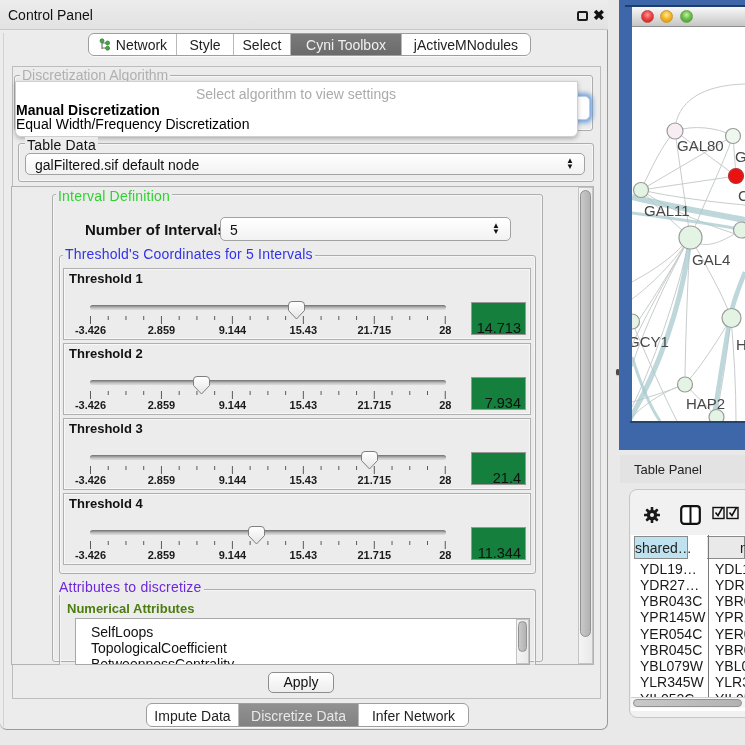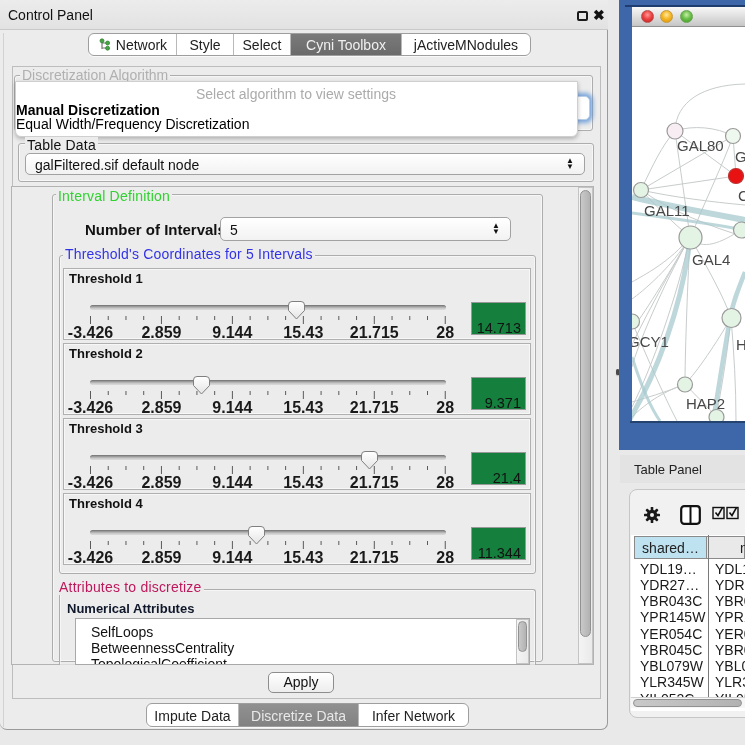--- a/index.html
+++ b/index.html
@@ -41,21 +41,21 @@
 
 
 .thpanel { position:absolute; left:63px; width:468px; height:72px; border:1px solid #b0b0b0;
   box-shadow:inset 0 0 0 1px rgba(255,255,255,.6); background:#ececec; }
 .thlabel { position:absolute; left:5px; top:2px; font-weight:bold; font-size:13px; color:#111; }
 .track { position:absolute; left:26px; top:36px; width:356px; height:5px; border-radius:3px;
   background:linear-gradient(#8d8d8d,#c7c7c7 55%,#dcdcdc); border-top:1px solid #7d7d7d; }
 .valbox { position:absolute; left:407px; top:33px; width:55px; height:33px; background:#15803d;
   border:1px solid #989898; font-size:14.5px; color:#111; text-align:right; padding:17px 4px 0 0; }
 .ticks { position:absolute; left:0; top:47px; }
-.tlab { position:absolute; top:55px; font-size:16px; font-weight:bold; color:#1a1a1a; transform:translateX(-50%); white-space:nowrap; }
+.tlab { position:absolute; top:55px; font-size:11px; font-weight:bold; color:#1a1a1a; transform:translateX(-50%); white-space:nowrap; }
 .thumb { position:absolute; top:32px; }
 
 
 #attrlist { left:75px; top:618px; width:455px; height:47px; background:#fff; border:1px solid #a8a8a8;
   font-size:14px; color:#111; overflow:hidden; padding-top:4.5px; }
 #attrlist div { padding:0 0 0 15px; line-height:16px; }
 
 
 .sbtrack { position:absolute; background:linear-gradient(90deg,#f4f4f4,#eaeaea); border:1px solid #c4c4c4; }
 .sbthumb { position:absolute; background:linear-gradient(90deg,#c9c9c9,#b2b2b2); border:1px solid #919191; border-radius:6px; }
@@ -219,21 +219,21 @@
         <svg class="thumb" style="left:128.5px" width="17" height="19" viewBox="0 0 17 19">
     <defs>
             <linearGradient id="tg2" x1="0" y1="0" x2="0" y2="1">
       <stop offset="0" stop-color="#ffffff"></stop>
               <stop offset="0.5" stop-color="#f2f2f2"></stop>
               <stop offset="1" stop-color="#e4e4e4"></stop>
     </linearGradient>
           </defs>
     <path d="M4,0.5 L13,0.5 Q16.5,0.5 16.5,4 L16.5,9.5 L8.5,18 L0.5,9.5 L0.5,4 Q0.5,0.5 4,0.5 Z" fill="url(#tg2)" stroke="#7f7f7f" stroke-width="1"></path>
   </svg>
-        <div class="valbox">9.371</div>
+        <div class="valbox">7.934</div>
       </div>
       <div class="thpanel" style="top:417.5px">
         <div class="thlabel">Threshold 3</div>
         <div class="track"></div>
         <svg class="ticks" width="468" height="10" style="top:47px" viewBox="0 0 468 10">
           <line x1="26.5" y1="0" x2="26.5" y2="8" stroke="#5a5a5a" stroke-width="1"></line>
           <line x1="44.2375" y1="0" x2="44.2375" y2="4" stroke="#5a5a5a" stroke-width="1"></line>
           <line x1="61.975" y1="0" x2="61.975" y2="4" stroke="#5a5a5a" stroke-width="1"></line>
           <line x1="79.7125" y1="0" x2="79.7125" y2="4" stroke="#5a5a5a" stroke-width="1"></line>
           <line x1="97.45" y1="0" x2="97.45" y2="8" stroke="#5a5a5a" stroke-width="1"></line>
@@ -312,26 +312,26 @@
               <stop offset="1" stop-color="#e4e4e4"></stop>
     </linearGradient>
           </defs>
     <path d="M4,0.5 L13,0.5 Q16.5,0.5 16.5,4 L16.5,9.5 L8.5,18 L0.5,9.5 L0.5,4 Q0.5,0.5 4,0.5 Z" fill="url(#tg4)" stroke="#7f7f7f" stroke-width="1"></path>
   </svg>
         <div class="valbox">11.344</div>
       </div>
     </div>
 
   <div class="abs groupbox" style="left:59px; top:589px; width:477px; height:76px; border-bottom:none; border-radius:3px 3px 0 0;"></div>
-  <div class="abs grouplab" style="left:57px; top:579px; color:#be185d;">Attributes to discretize</div>
-  <div class="abs" style="left:67px; top:601px; font-size:13px; font-weight:bold; color:#0f172a;">Numerical Attributes</div>
+  <div class="abs grouplab" style="left:57px; top:579px; color:#6d28d9;">Attributes to discretize</div>
+  <div class="abs" style="left:67px; top:601px; font-size:13px; font-weight:bold; color:#4d7c0f;">Numerical Attributes</div>
   <div id="attrlist" class="abs">
     <div>SelfLoops</div>
+    <div>TopologicalCoefficient</div>
     <div>BetweennessCentrality</div>
-    <div>TopologicalCoefficient</div>
   </div>
   <div class="sbtrack abs" style="left:516px; top:619px; width:13px; height:45px;"></div>
   <div class="sbthumb abs" style="left:518px; top:621px; width:9px; height:31px;"></div>
 
   <div id="applybtn" class="abs">Apply</div>
 
   <div id="bottabs" class="seg abs">
     <div class="it" style="width:92px">Impute Data</div>
     <div class="it sel" style="width:120px">Discretize Data</div>
     <div class="it" style="width:109px">Infer Network</div>
@@ -443,21 +443,21 @@
   <div class="abs" style="left:712px; top:506px;">
     <svg width="28" height="14" viewBox="0 0 28 14">
       <rect x="1" y="1.5" width="11" height="11" fill="none" stroke="#111" stroke-width="1.4"></rect>
       <path d="M3.5 6.5 L6 9.5 L10.5 1.5" fill="none" stroke="#111" stroke-width="1.6"></path>
       <rect x="15" y="1.5" width="11" height="11" fill="none" stroke="#111" stroke-width="1.4"></rect>
       <path d="M17.5 6.5 L20 9.5 L24.5 1.5" fill="none" stroke="#111" stroke-width="1.6"></path>
     </svg>
   </div>
 
   <div class="abs" style="left:631px; top:535px; width:114px; height:176px; background:#fff; overflow:hidden;">
-    <div class="abs" style="left:3px; top:1px; width:73px; height:23px; background:#bfe2f0; border:1px solid #8a8a8a; font-size:14px; color:#222; text-align:center; padding-top:3px;">shared…</div>
+    <div class="abs" style="left:3px; top:1px; width:54px; height:23px; background:#bfe2f0; border:1px solid #8a8a8a; font-size:14px; color:#222; text-align:center; padding-top:3px;">shared…</div>
     <div class="abs" style="left:76px; top:1px; width:38px; height:23px; background:#e9e9e9; border:1px solid #8a8a8a; border-left:none; font-size:14px; color:#222; padding:3px 0 0 33px;">n</div>
     <div id="tcol1" class="abs" style="left:9px; top:25.5px; font-size:14px; color:#1a1a1a; line-height:16.25px;">
       YDL19…<br>YDR27…<br>YBR043C<br>YPR145W<br>YER054C<br>YBR045C<br>YBL079W<br>YLR345W<br>YIL052C
     </div>
     <div id="tcol2" class="abs" style="left:84px; top:25.5px; font-size:14px; color:#1a1a1a; line-height:16.25px;">
       YDL19<br>YDR27<br>YBR04<br>YPR14<br>YER05<br>YBR04<br>YBL07<br>YLR34<br>YIL05
     </div>
     <div class="abs" style="left:77px; top:0; width:1px; height:170px; background:#7a7a7a;"></div>
     <div class="abs" style="left:0; top:162px; width:114px; height:11px; background:#f6f6f6; border-top:1px solid #d0d0d0;"></div>
     <div class="sbthumb abs" style="left:2px; top:164px; width:109px; height:8px;"></div>

